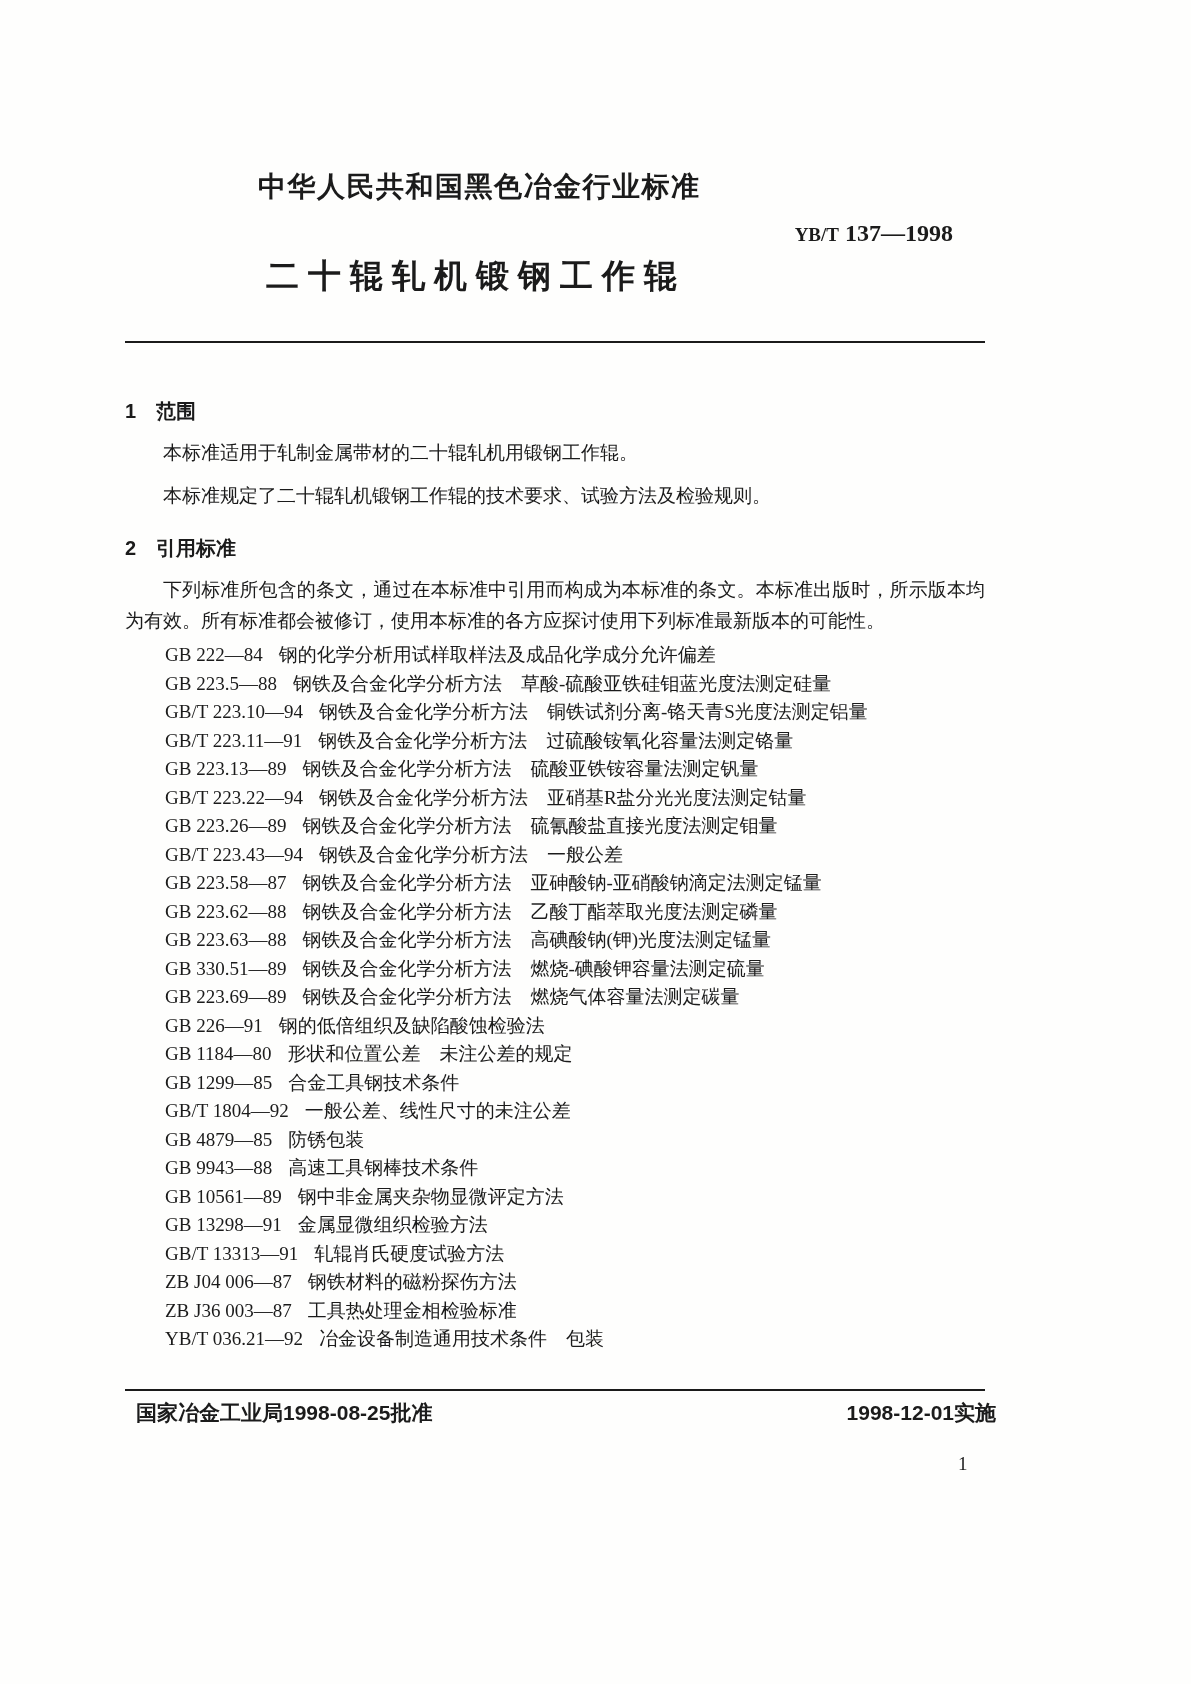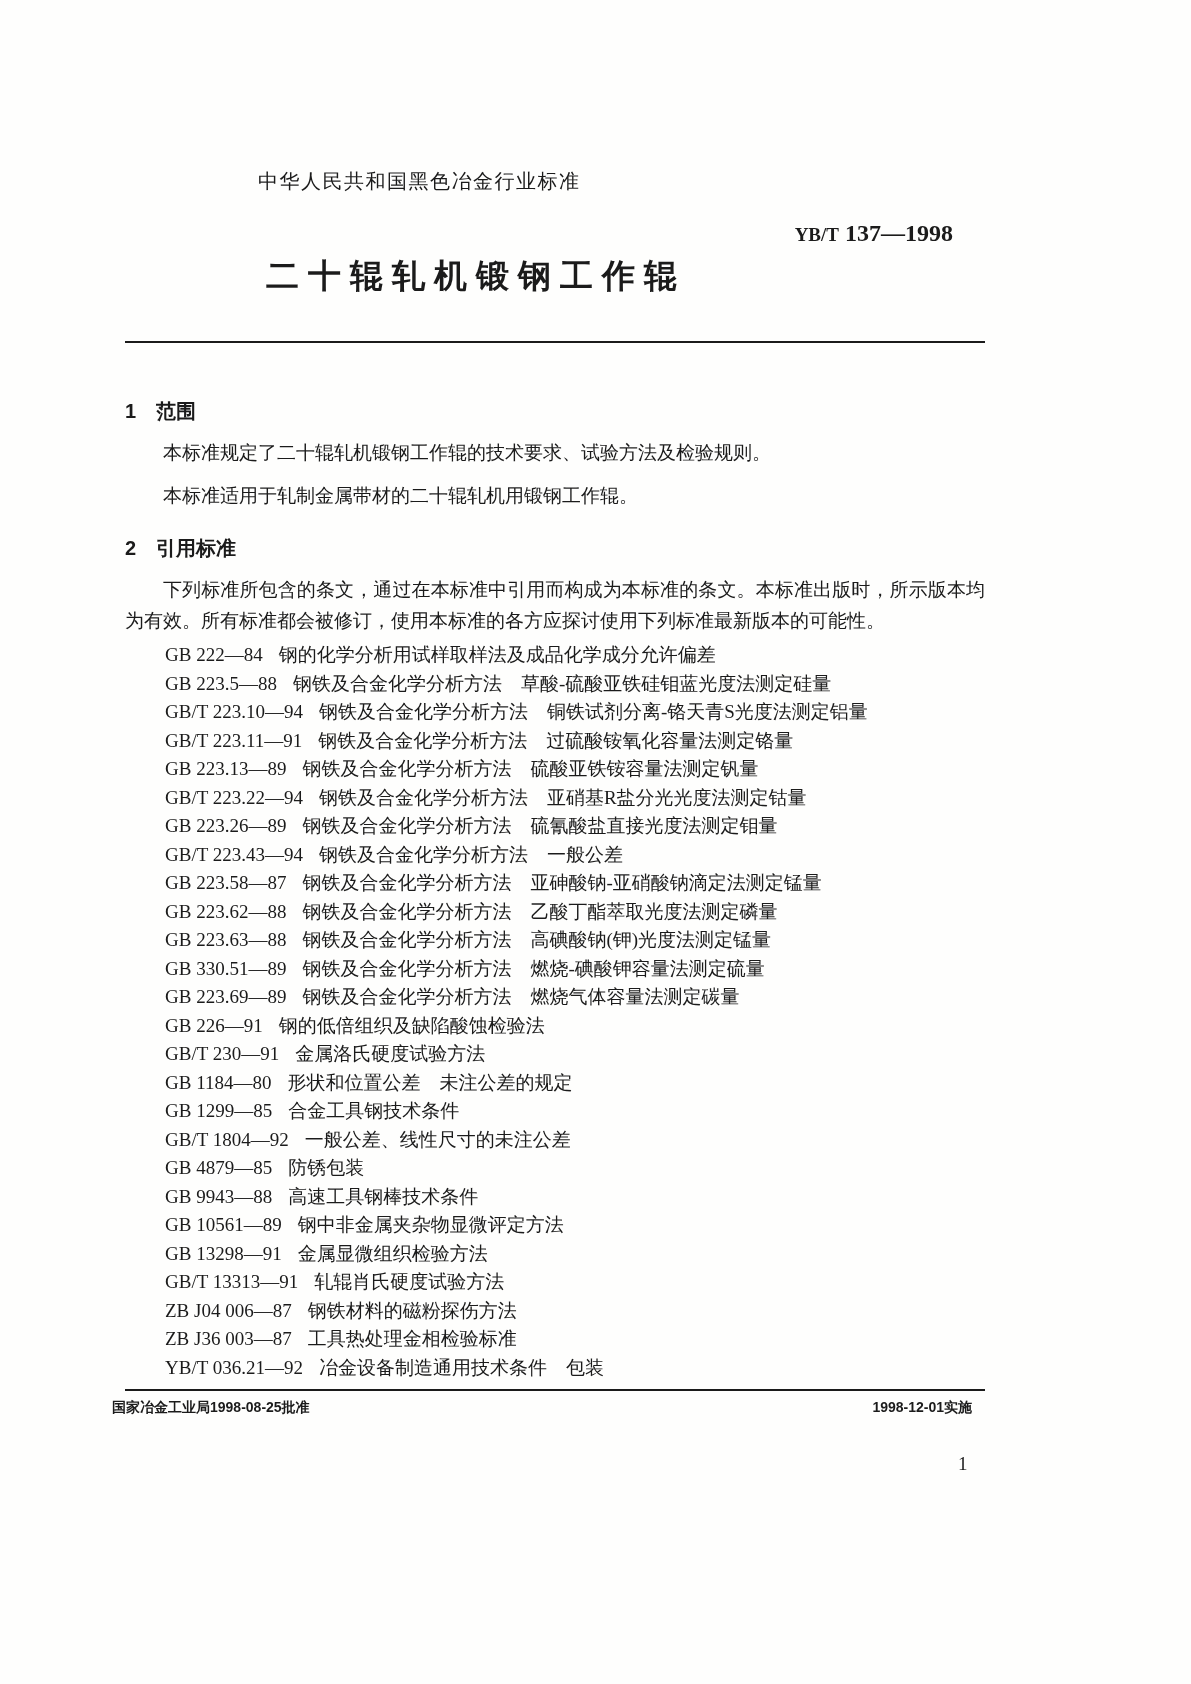--- a/index.html
+++ b/index.html
@@ -9,21 +9,21 @@
     width:1191px; height:1684px;
     margin:0 auto;
     background:#fefefdff;
     color:#1b1b1b;
     font-family:"Liberation Serif","DejaVu Serif",serif;
     overflow:hidden;
   }
   .std-class {
     position:absolute; top:168px; left:258px;
     font-family:"Liberation Sans","DejaVu Sans",sans-serif;
-    font-weight:normal; font-size:20px; letter-spacing:1.5px;
+    font-weight:bold; font-size:28px; letter-spacing:1.5px;
   }
   .std-number {
     position:absolute; top:220px; right:238px;
     font-family:"Liberation Serif","DejaVu Serif",serif;
     white-space:nowrap;
   }
   .std-number .prefix { font-weight:bold; font-size:19px; margin-right:6px;margin-top:47px; }
   .std-number .number { font-weight:600; font-size:24px; }
   .doc-title {
     position:absolute; top:254px; left:266px;
@@ -55,23 +55,23 @@
     padding-left:40px;
     line-height:28.5px;
   }
   .ref-item { white-space:nowrap; }
   .ref-code { margin-right:16px; }
   .footer-rule {
     position:absolute; top:1389px; left:125px;
     width:860px; height:2px; background:#1b1b1b; border:none;
   }
   .doc-footer {
-    position:absolute; top:1399px; left:112px; width:860px;
-    font-family:"Liberation Sans","DejaVu Sans",sans-serif;
-    font-weight:bold; font-size:14px;
+    position:absolute; top:1399px; left:136px; width:860px;
+    font-family:"Liberation Sans","DejaVu Sans",sans-serif;
+    font-weight:bold; font-size:21px;
   }
   .doc-footer .approval { float:left; }
   .doc-footer .implementation { float:right; }
   .page-number {
     position:absolute; top:1453px; left:958px;
     font-size:19px;
   }
 </style>
 </head>
 <body>
@@ -85,24 +85,24 @@
   </div>
 
   <div class="doc-title">二十辊轧机锻钢工作辊</div>
 
   <div class="title-rule"></div>
 
   <div class="content">
 
     <div class="section-heading s1">1　范围</div>
 
+    <p>本标准适用于轧制金属带材的二十辊轧机用锻钢工作辊。</p>
+
     <p>本标准规定了二十辊轧机锻钢工作辊的技术要求、试验方法及检验规则。</p>
 
-    <p>本标准适用于轧制金属带材的二十辊轧机用锻钢工作辊。</p>
-
     <div class="section-heading s2">2　引用标准</div>
 
     <p>下列标准所包含的条文，通过在本标准中引用而构成为本标准的条文。本标准出版时，所示版本均为有效。所有标准都会被修订，使用本标准的各方应探讨使用下列标准最新版本的可能性。</p>
 
     <div class="ref-list">
 
         <div class="ref-item">
           <span class="ref-code">GB 222—84</span><span class="ref-title">钢的化学分析用试样取样法及成品化学成分允许偏差</span>
         </div>
 
@@ -151,23 +151,20 @@
         </div>
 
         <div class="ref-item">
           <span class="ref-code">GB 223.69—89</span><span class="ref-title">钢铁及合金化学分析方法　燃烧气体容量法测定碳量</span>
         </div>
 
         <div class="ref-item">
           <span class="ref-code">GB 226—91</span><span class="ref-title">钢的低倍组织及缺陷酸蚀检验法</span>
         </div>
 
-        <div class="ref-item">
-          <span class="ref-code">GB/T 230—91</span><span class="ref-title">金属洛氏硬度试验方法</span>
-        </div>
 
         <div class="ref-item">
           <span class="ref-code">GB 1184—80</span><span class="ref-title">形状和位置公差　未注公差的规定</span>
         </div>
 
         <div class="ref-item">
           <span class="ref-code">GB 1299—85</span><span class="ref-title">合金工具钢技术条件</span>
         </div>
 
         <div class="ref-item">

